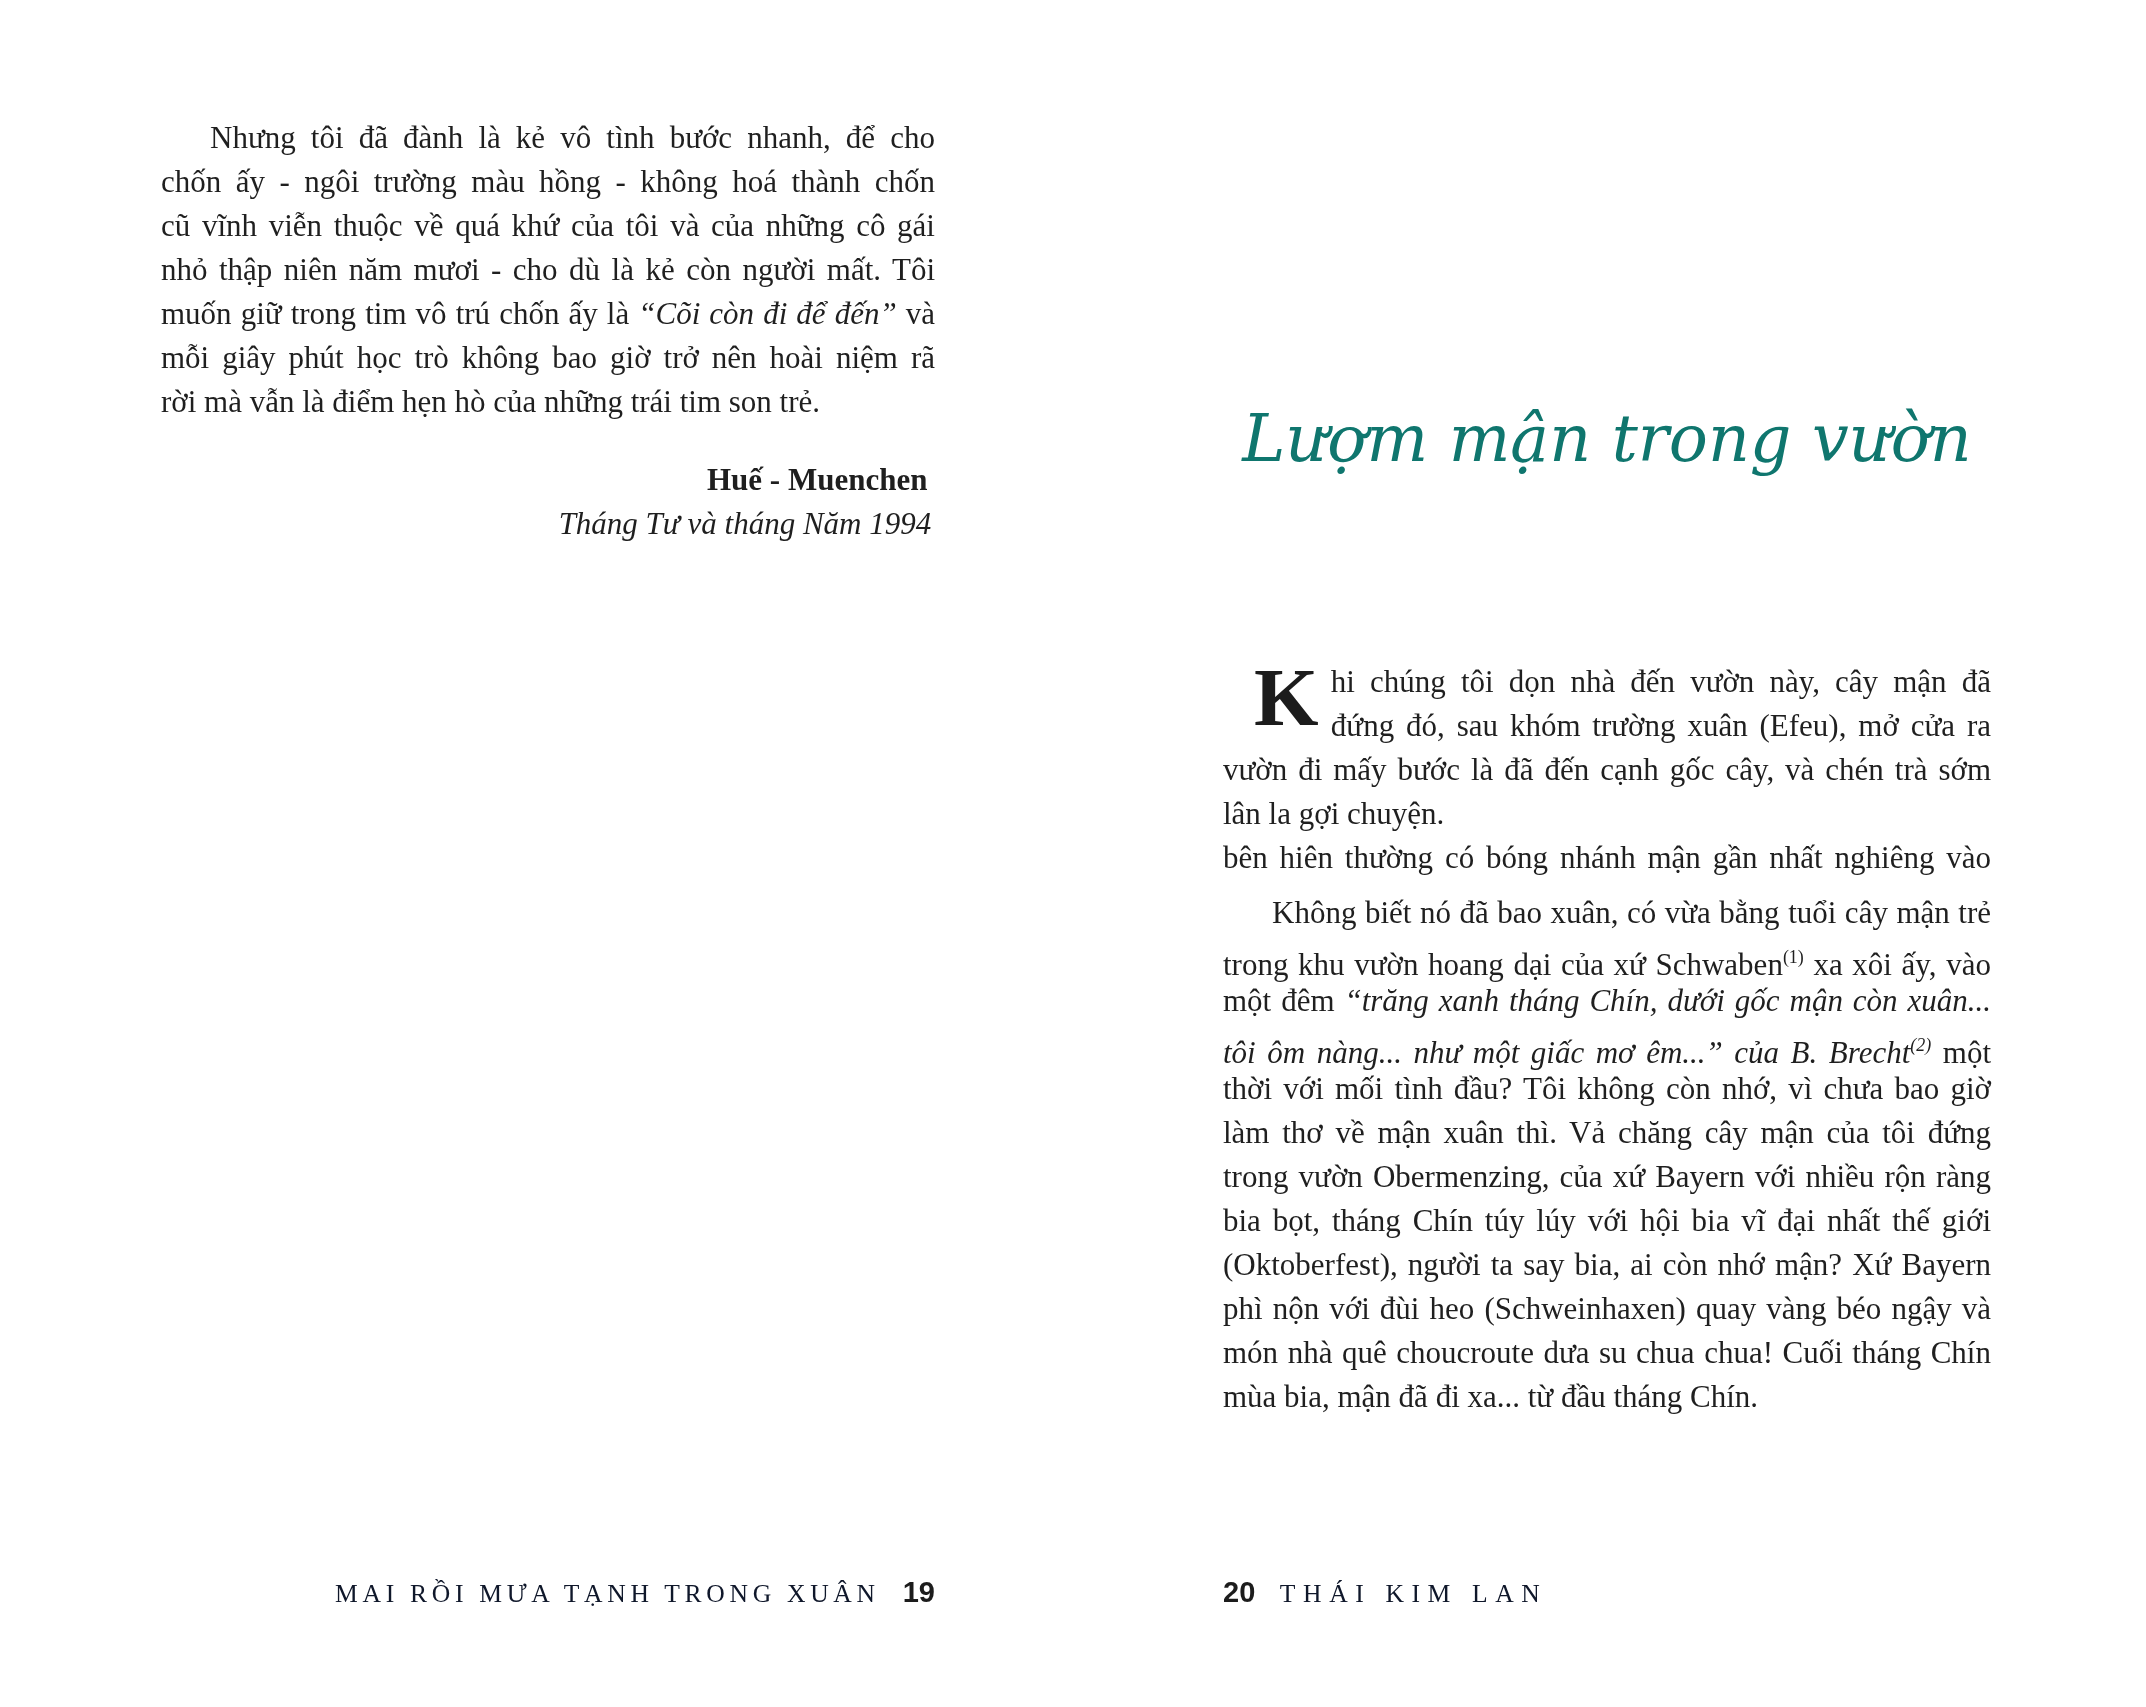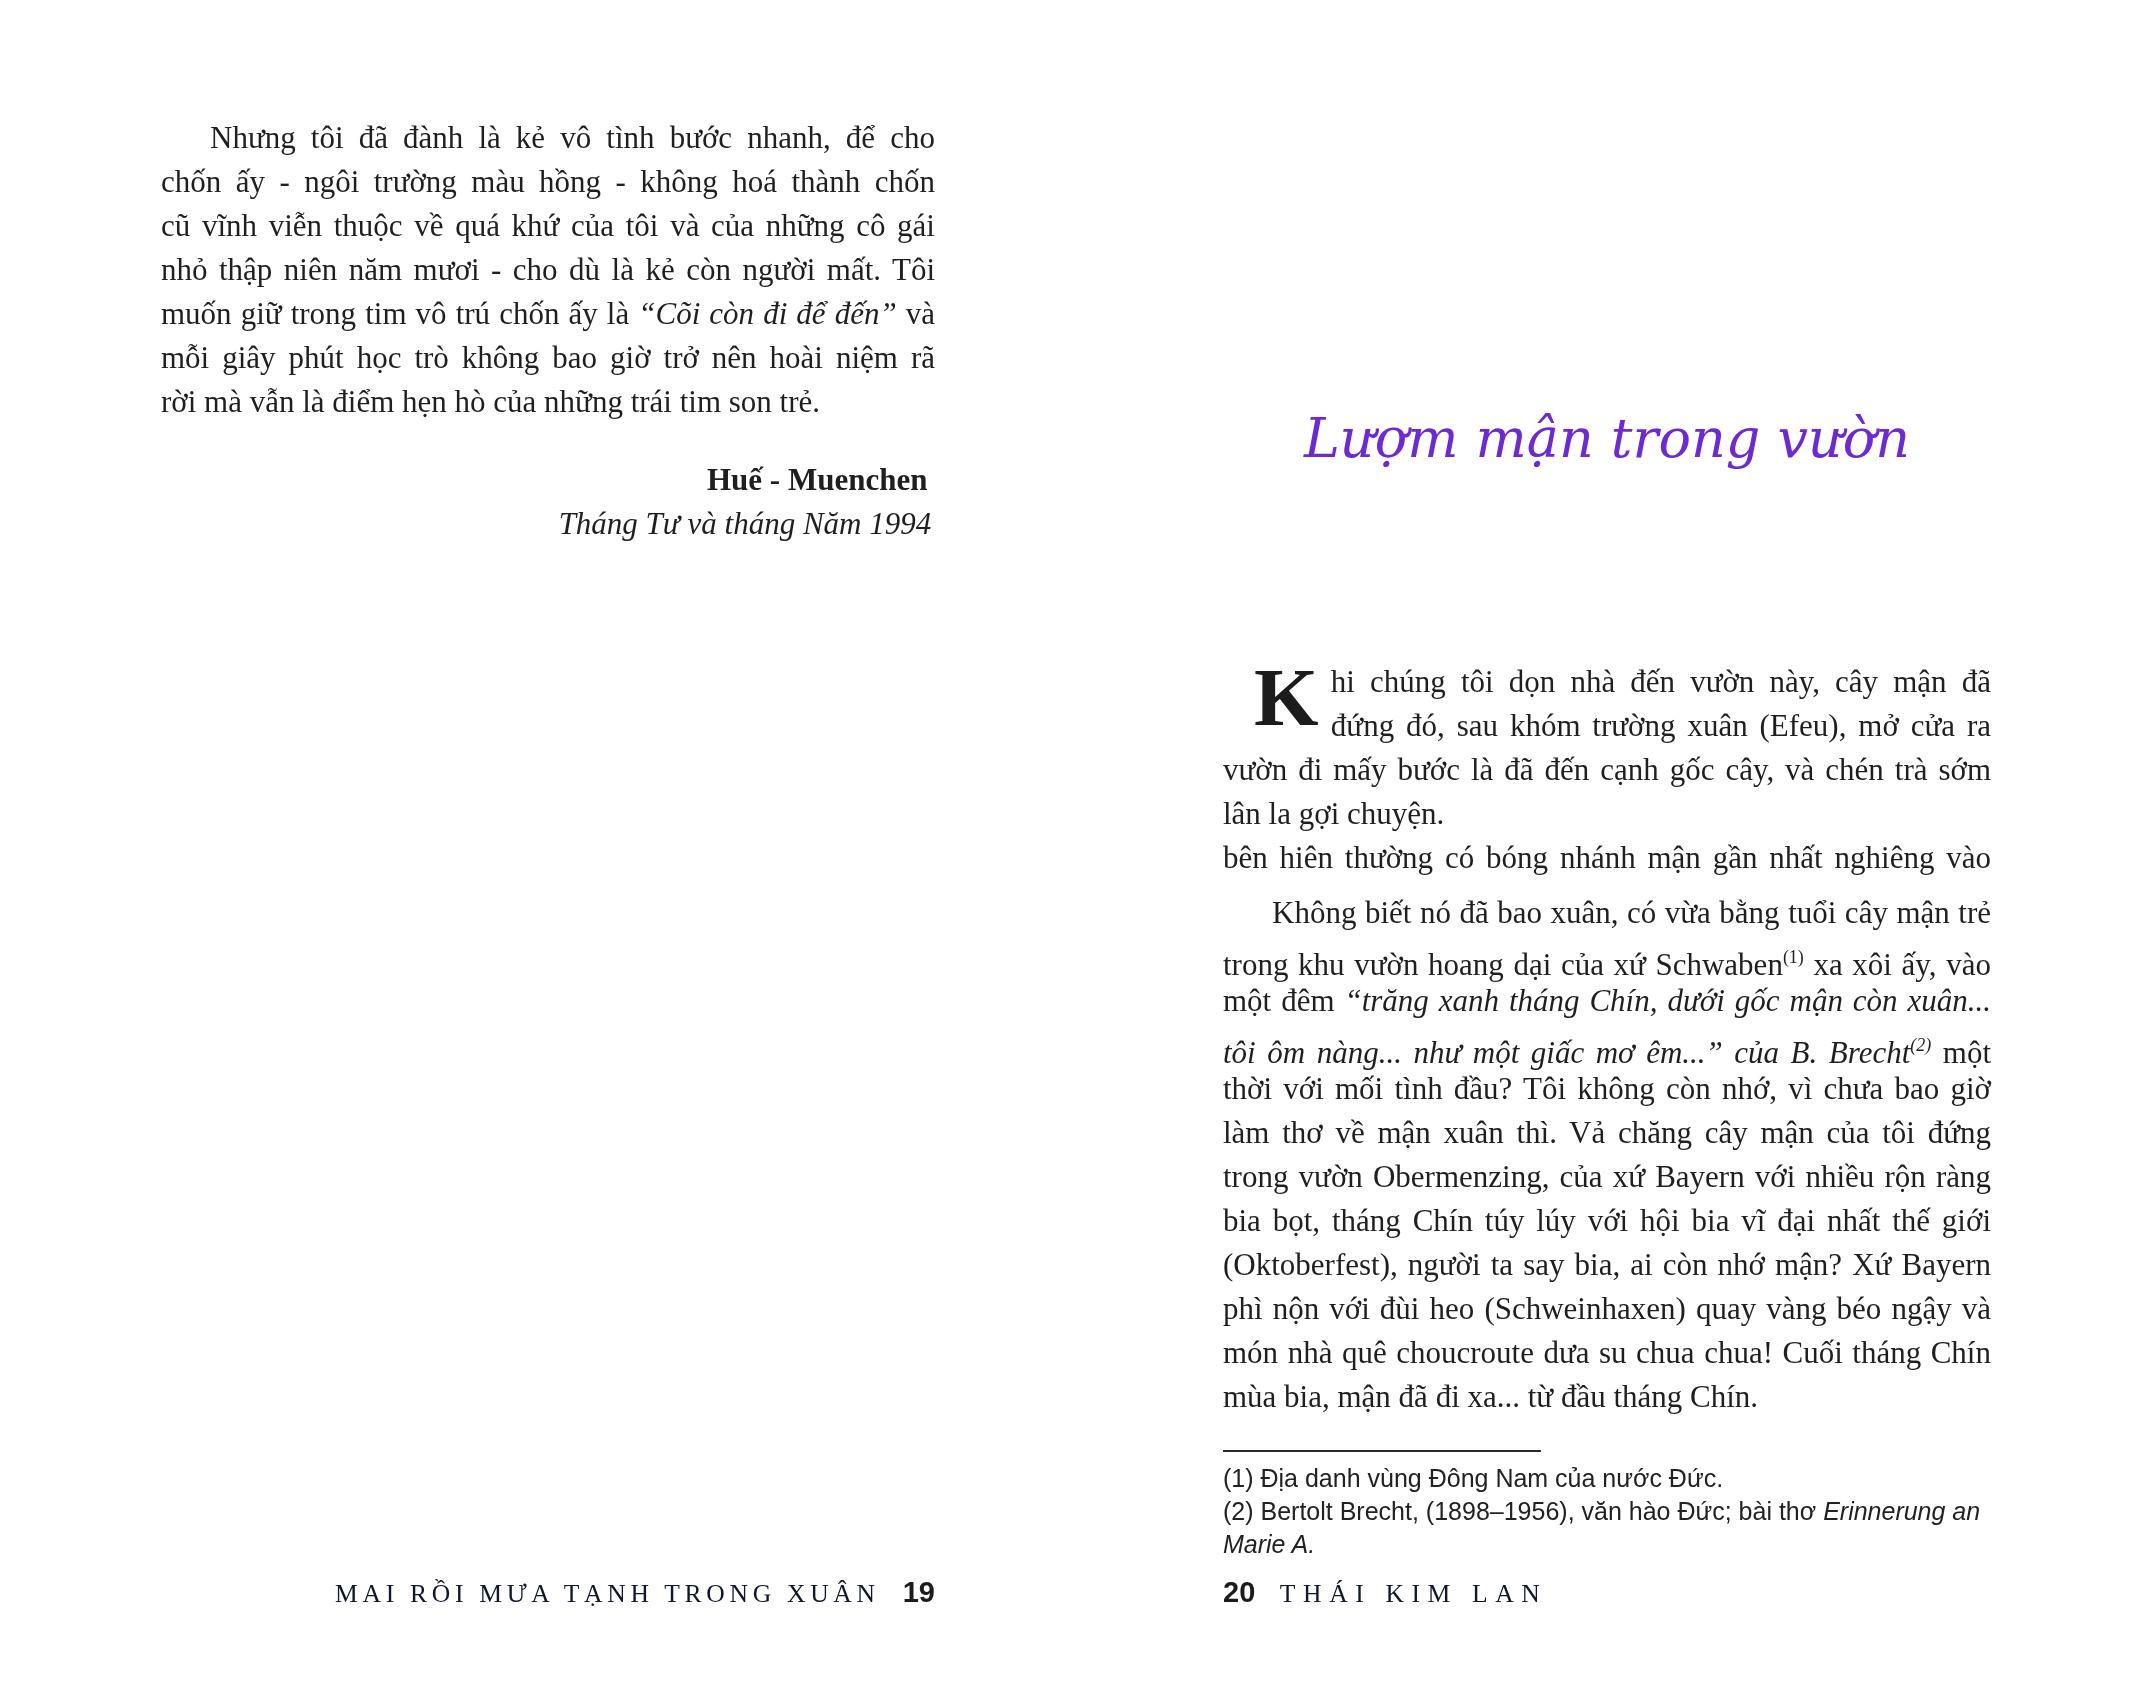--- a/index.html
+++ b/index.html
@@ -29,21 +29,21 @@
   .date-line {
     text-align:right; padding-right:3.8px;
     font-style:italic; font-size:31px; line-height:44px;
   }
 
   
   .chapter-title {
     position:absolute; left:1223px; top:396px; width:768px;
     text-align:center;
     font-family:"DejaVu Serif", serif; font-style:italic;
-    font-size:54px; line-height:85px; color:#6d28d9;
+    font-size:65px; line-height:85px; color:#0f766e;
   }
   .right-col { position:absolute; left:1223px; top:660px; width:768px; }
   .dropcap {
     display:block; float:left;
     font-family:"Liberation Serif", serif; font-weight:bold;
     font-size:83px; line-height:70px; height:81px;
     margin:1.9px 12.3px 0 31px;
     color:#1c1c1c;
   }
   .para2 { margin-top:11.4px; }
@@ -120,26 +120,19 @@
         <div class="tline"><span>làm thơ về mận xuân thì. Vả chăng cây mận của tôi đứng</span></div>
         <div class="tline"><span>trong vườn Obermenzing, của xứ Bayern với nhiều rộn ràng</span></div>
         <div class="tline"><span>bia bọt, tháng Chín túy lúy với hội bia vĩ đại nhất thế giới</span></div>
         <div class="tline"><span>(Oktoberfest), người ta say bia, ai còn nhớ mận? Xứ Bayern</span></div>
         <div class="tline"><span>phì nộn với đùi heo (Schweinhaxen) quay vàng béo ngậy và</span></div>
         <div class="tline"><span>món nhà quê choucroute dưa su chua chua! Cuối tháng Chín</span></div>
         <div class="tline last"><span>mùa bia, mận đã đi xa... từ đầu tháng Chín.</span></div>
       </div>
   </div>
 
-  <div class="footnote-block">
-    <div class="footnote-rule"></div>
-    <div>
-        <div class="tline"><span>(1) Địa danh vùng Đông Nam của nước Đức.</span></div>
-        <div class="tline"><span>(2) Bertolt Brecht, (1898–1956), văn hào Đức; bài thơ </span><span class="it">Erinnerung an Marie A.</span></div>
-      </div>
-  </div>
 
   <div class="footer-right">
     <span class="page-num">20</span><span class="author-name">THÁI KIM LAN</span>
   </div>
 
 </div>
 
 
 </body></html>

